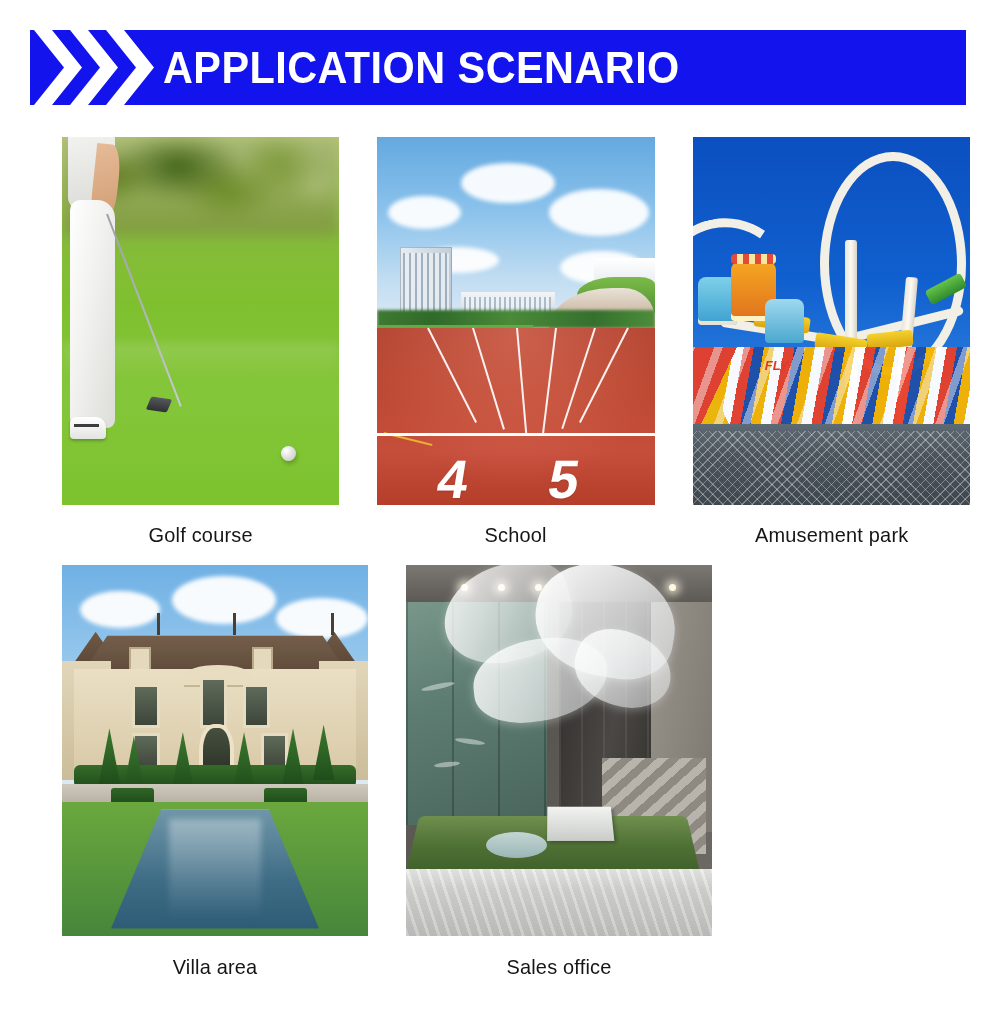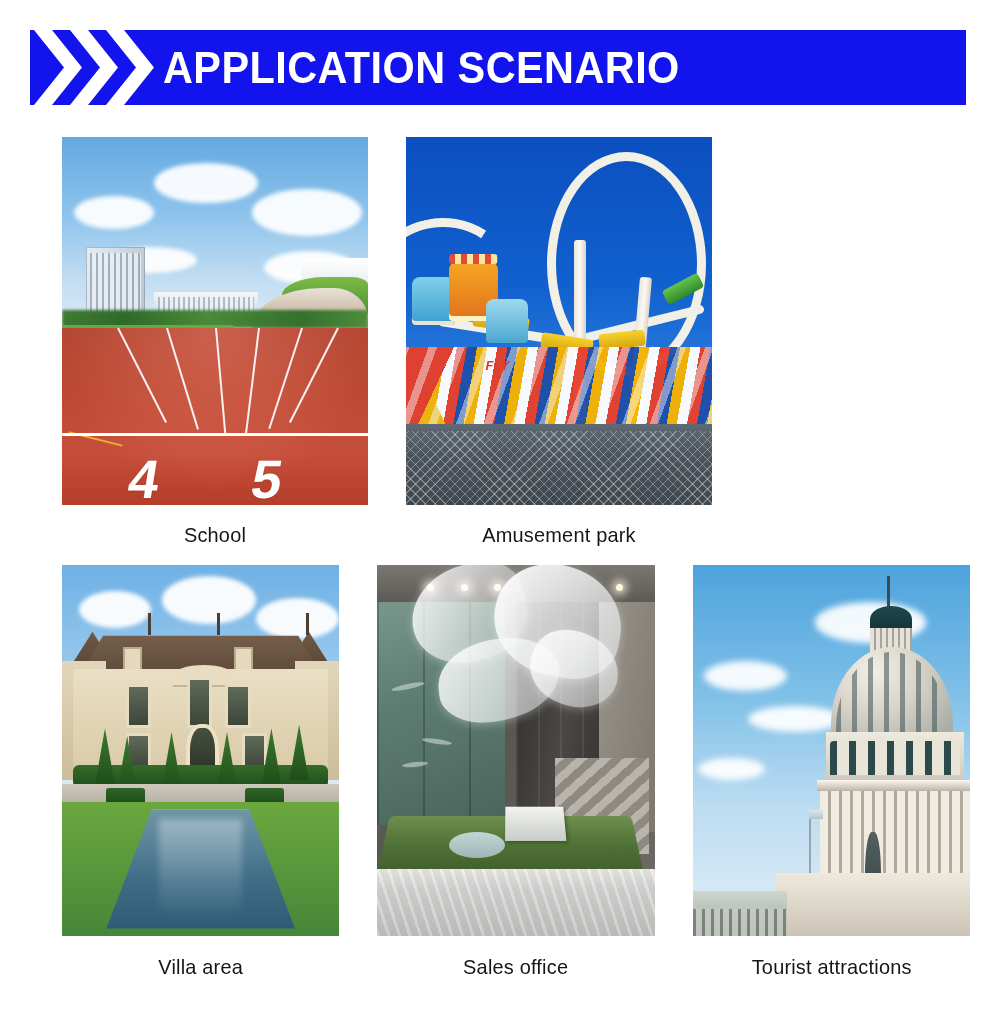--- a/index.html
+++ b/index.html
@@ -313,20 +313,34 @@
     <polygon points="58,0 88,37.5 58,75 40,75 70,37.5 40,0" fill="#ffffff"></polygon>
     <polygon points="94,0 124,37.5 94,75 76,75 106,37.5 76,0" fill="#ffffff"></polygon>
   </svg>
   <div class="banner-title">APPLICATION SCENARIO</div>
 </div>
 
 <div class="grid">
 
   <div class="row row1">
 
+    <div class="cell">
+      <div class="thumb golf">
+        <div class="trees"></div>
+        <div class="fairway-band"></div>
+        <div class="shirt"></div>
+        <div class="arm"></div>
+        <div class="pants"></div>
+        <div class="shoe"></div>
+        <div class="club"></div>
+        <div class="head"></div>
+        <div class="ball"></div>
+      </div>
+      <div class="caption" style="color: rgb(22, 22, 22);">Golf course</div>
+    </div>
 
     <div class="cell mid">
       <div class="thumb school">
         <div class="sky"></div>
         <div class="cloud c1"></div>
         <div class="cloud c2"></div>
         <div class="cloud c3"></div>
         <div class="cloud c4"></div>
         <div class="cloud c5"></div>
         <div class="tower"></div>
@@ -435,35 +449,14 @@
         <div class="ribbon r3"></div>
         <div class="ribbon r4"></div>
         <div class="stairs"></div>
         <div class="model"></div>
         <div class="lake"></div>
         <div class="plinth"></div>
       </div>
       <div class="caption" style="color: rgb(22, 22, 22);">Sales office</div>
     </div>
 
-    <div class="cell">
-      <div class="thumb tour">
-        <div class="cloud tc1"></div>
-        <div class="cloud tc2"></div>
-        <div class="cloud tc3"></div>
-        <div class="cloud tc4"></div>
-        <div class="spire"></div>
-        <div class="lantern"></div>
-        <div class="colonnade"></div>
-        <div class="dome"></div>
-        <div class="drum"></div>
-        <div class="cornice"></div>
-        <div class="columns"></div>
-        <div class="flagpole"></div>
-        <div class="flag"></div>
-        <div class="statue"></div>
-        <div class="base"></div>
-        <div class="city"></div>
-      </div>
-      <div class="caption" style="color: rgb(22, 22, 22);">Tourist attractions</div>
-    </div>
   </div>
 </div>
 
 </body></html>

